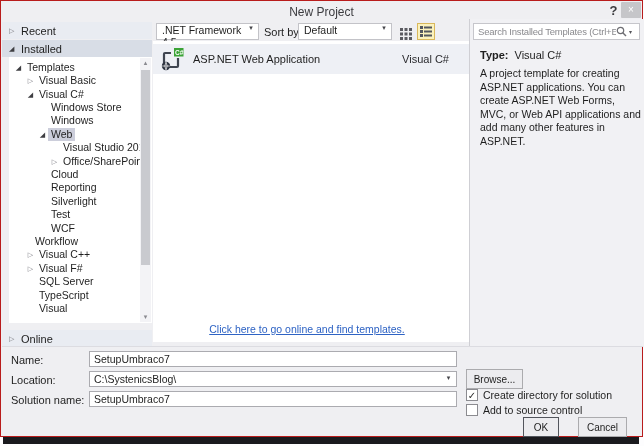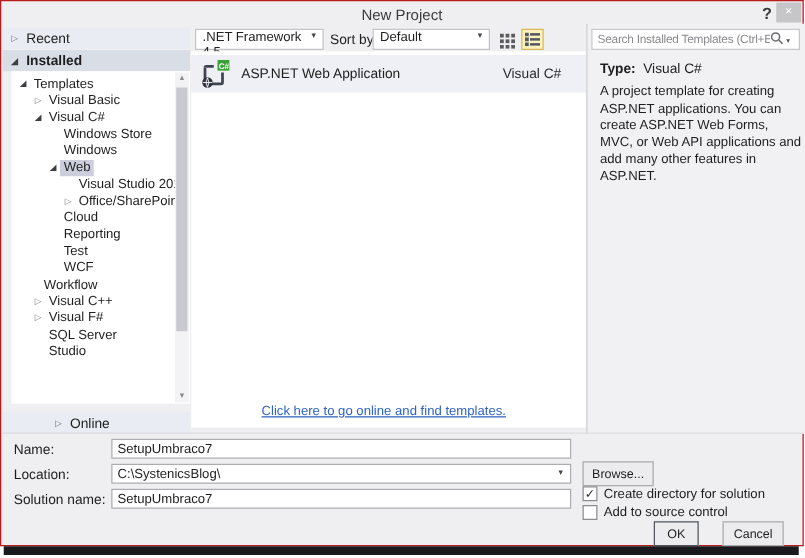--- a/index.html
+++ b/index.html
@@ -17,22 +17,22 @@
   
   .title { left:0; right:0; top:4px; text-align:center; font-size:12px; color:#3B3B3F; }
   .help-btn { left:605px; top:2px; width:15px; height:15px; font-size:13px; font-weight:bold; color:#3A3A3E; text-align:center; }
   .close-btn { left:620px; top:1px; width:20px; height:16px; background:#C6C6C9; color:#FFFFFF;
                text-align:center; line-height:15px; font-size:10px; border-radius:1px; cursor:default; }
 
   
   .side-row { left:1px; width:150px; height:17px; display:flex; align-items:center; font-size:11px; }
   .side-row .exp { width:12px; margin-left:7px; font-size:7px; color:#6F6F74; flex:none; }
   .row-recent { top:21px; background:#E9ECF2; }
-  .row-installed { top:39px; background:#D8DDE6;font-weight:bold; }
-  .row-online { top:329px; background:#E9ECF2;padding-left:35px; }
+  .row-installed { top:39px; background:#D8DDE6; }
+  .row-online { top:329px; background:#E9ECF2; }
 
   .tree-panel { left:8px; top:56px; width:143px; height:266px; background:#FFFFFF; overflow:hidden; }
   .tree { position:absolute; left:0; top:4px; width:130px; }
   .tree-row { height:13.4px; line-height:13.6px; font-size:10.5px; white-space:nowrap; display:flex; align-items:center; }
   .expander { width:11px; font-size:7px; color:#7A7A80; flex:none; text-align:center; }
   .expander.expanded { color:#3E3E42; }
   .tree-label { padding:0 3px; }
   .tree-label.selected { background:#CCCEDB; }
 
   .scrollbar { position:absolute; right:1px; top:1px; width:11px; height:264px; background:#F3F3F6; }
@@ -153,20 +153,24 @@
           <div class="tree-row" style="padding-left: 28px;">
             <span class="expander"></span>
             <span class="tree-label">Cloud</span>
           </div>
           <div class="tree-row" style="padding-left: 28px;">
             <span class="expander"></span>
             <span class="tree-label">Reporting</span>
           </div>
           <div class="tree-row" style="padding-left: 28px;">
             <span class="expander"></span>
+            <span class="tree-label">Silverlight</span>
+          </div>
+          <div class="tree-row" style="padding-left: 28px;">
+            <span class="expander"></span>
             <span class="tree-label">Test</span>
           </div>
           <div class="tree-row" style="padding-left: 28px;">
             <span class="expander"></span>
             <span class="tree-label">WCF</span>
           </div>
           <div class="tree-row" style="padding-left: 12px;">
             <span class="expander"></span>
             <span class="tree-label">Workflow</span>
           </div>
@@ -177,21 +181,25 @@
           <div class="tree-row" style="padding-left: 16px;">
             <span class="expander">▷</span>
             <span class="tree-label">Visual F#</span>
           </div>
           <div class="tree-row" style="padding-left: 16px;">
             <span class="expander"></span>
             <span class="tree-label">SQL Server</span>
           </div>
           <div class="tree-row" style="padding-left: 16px;">
             <span class="expander"></span>
-            <span class="tree-label">Studio</span>
+            <span class="tree-label">TypeScript</span>
+          </div>
+          <div class="tree-row" style="padding-left: 16px;">
+            <span class="expander"></span>
+            <span class="tree-label">Visual</span>
           </div>
         </div>
       <div class="scrollbar">
         <div class="sb-btn sb-up">▴</div>
         <div class="sb-thumb"></div>
         <div class="sb-btn sb-down">▾</div>
       </div>
     </div>
 
     <div class="abs combo combo-framework">

